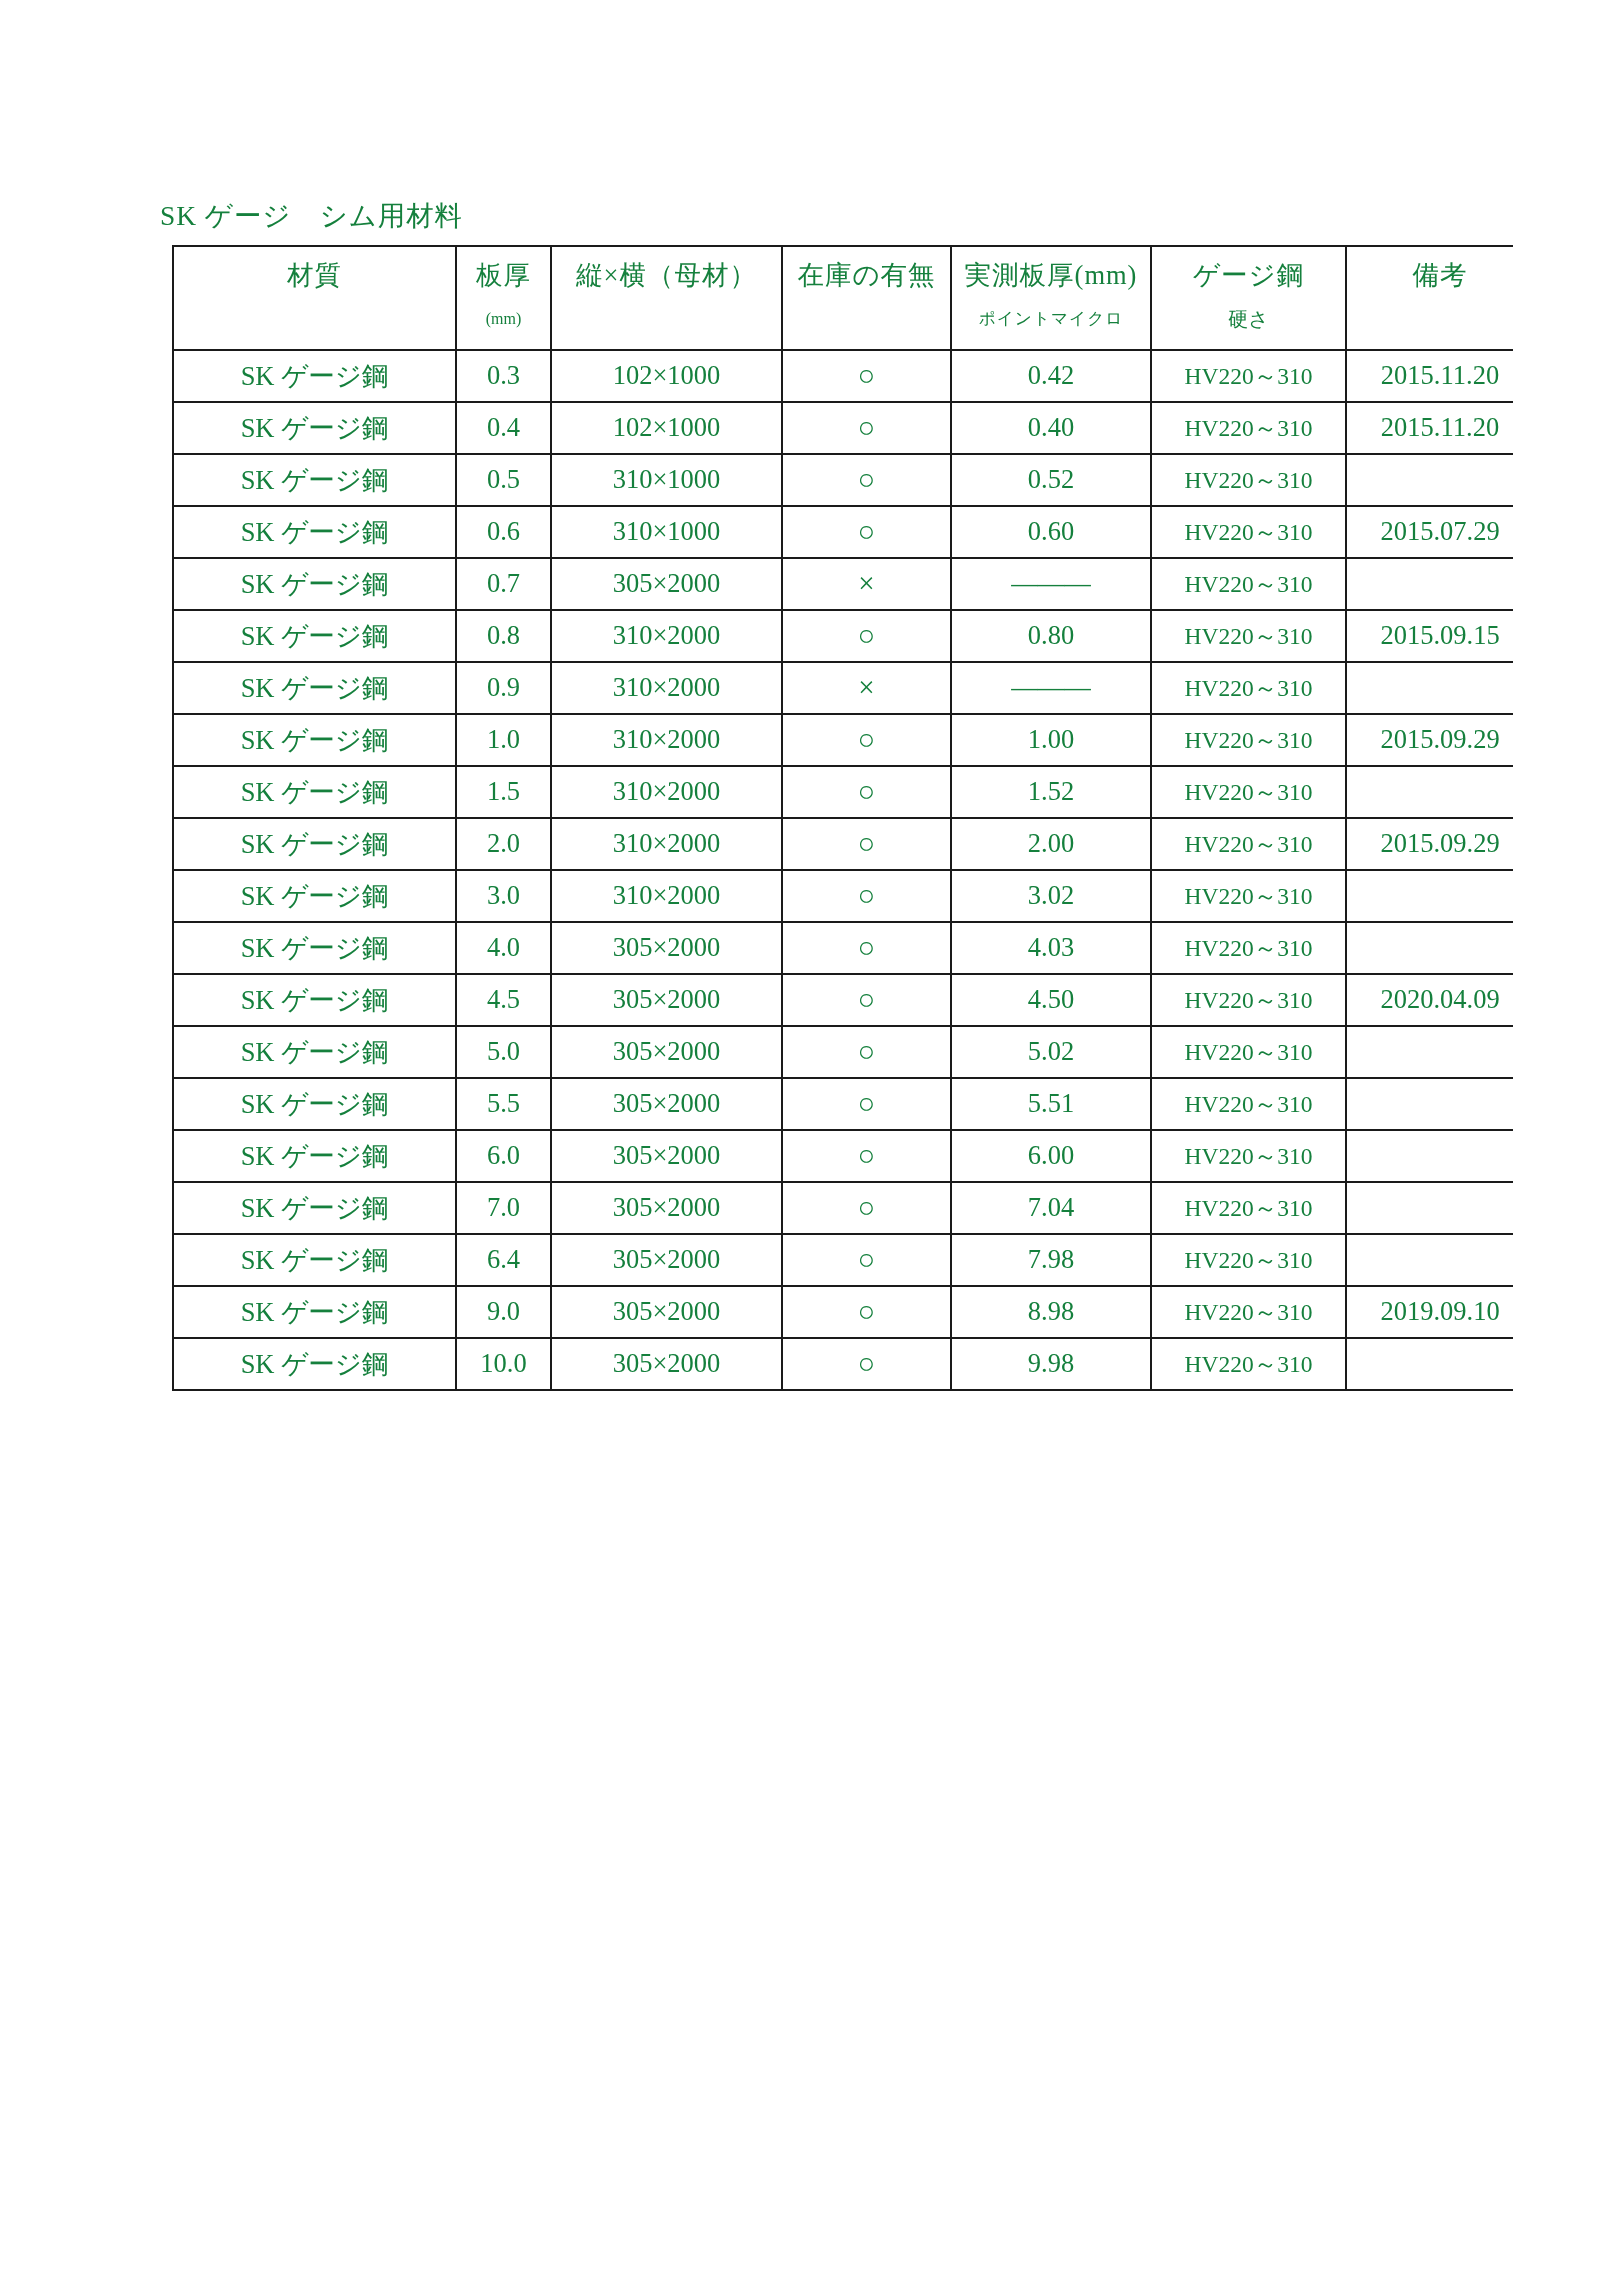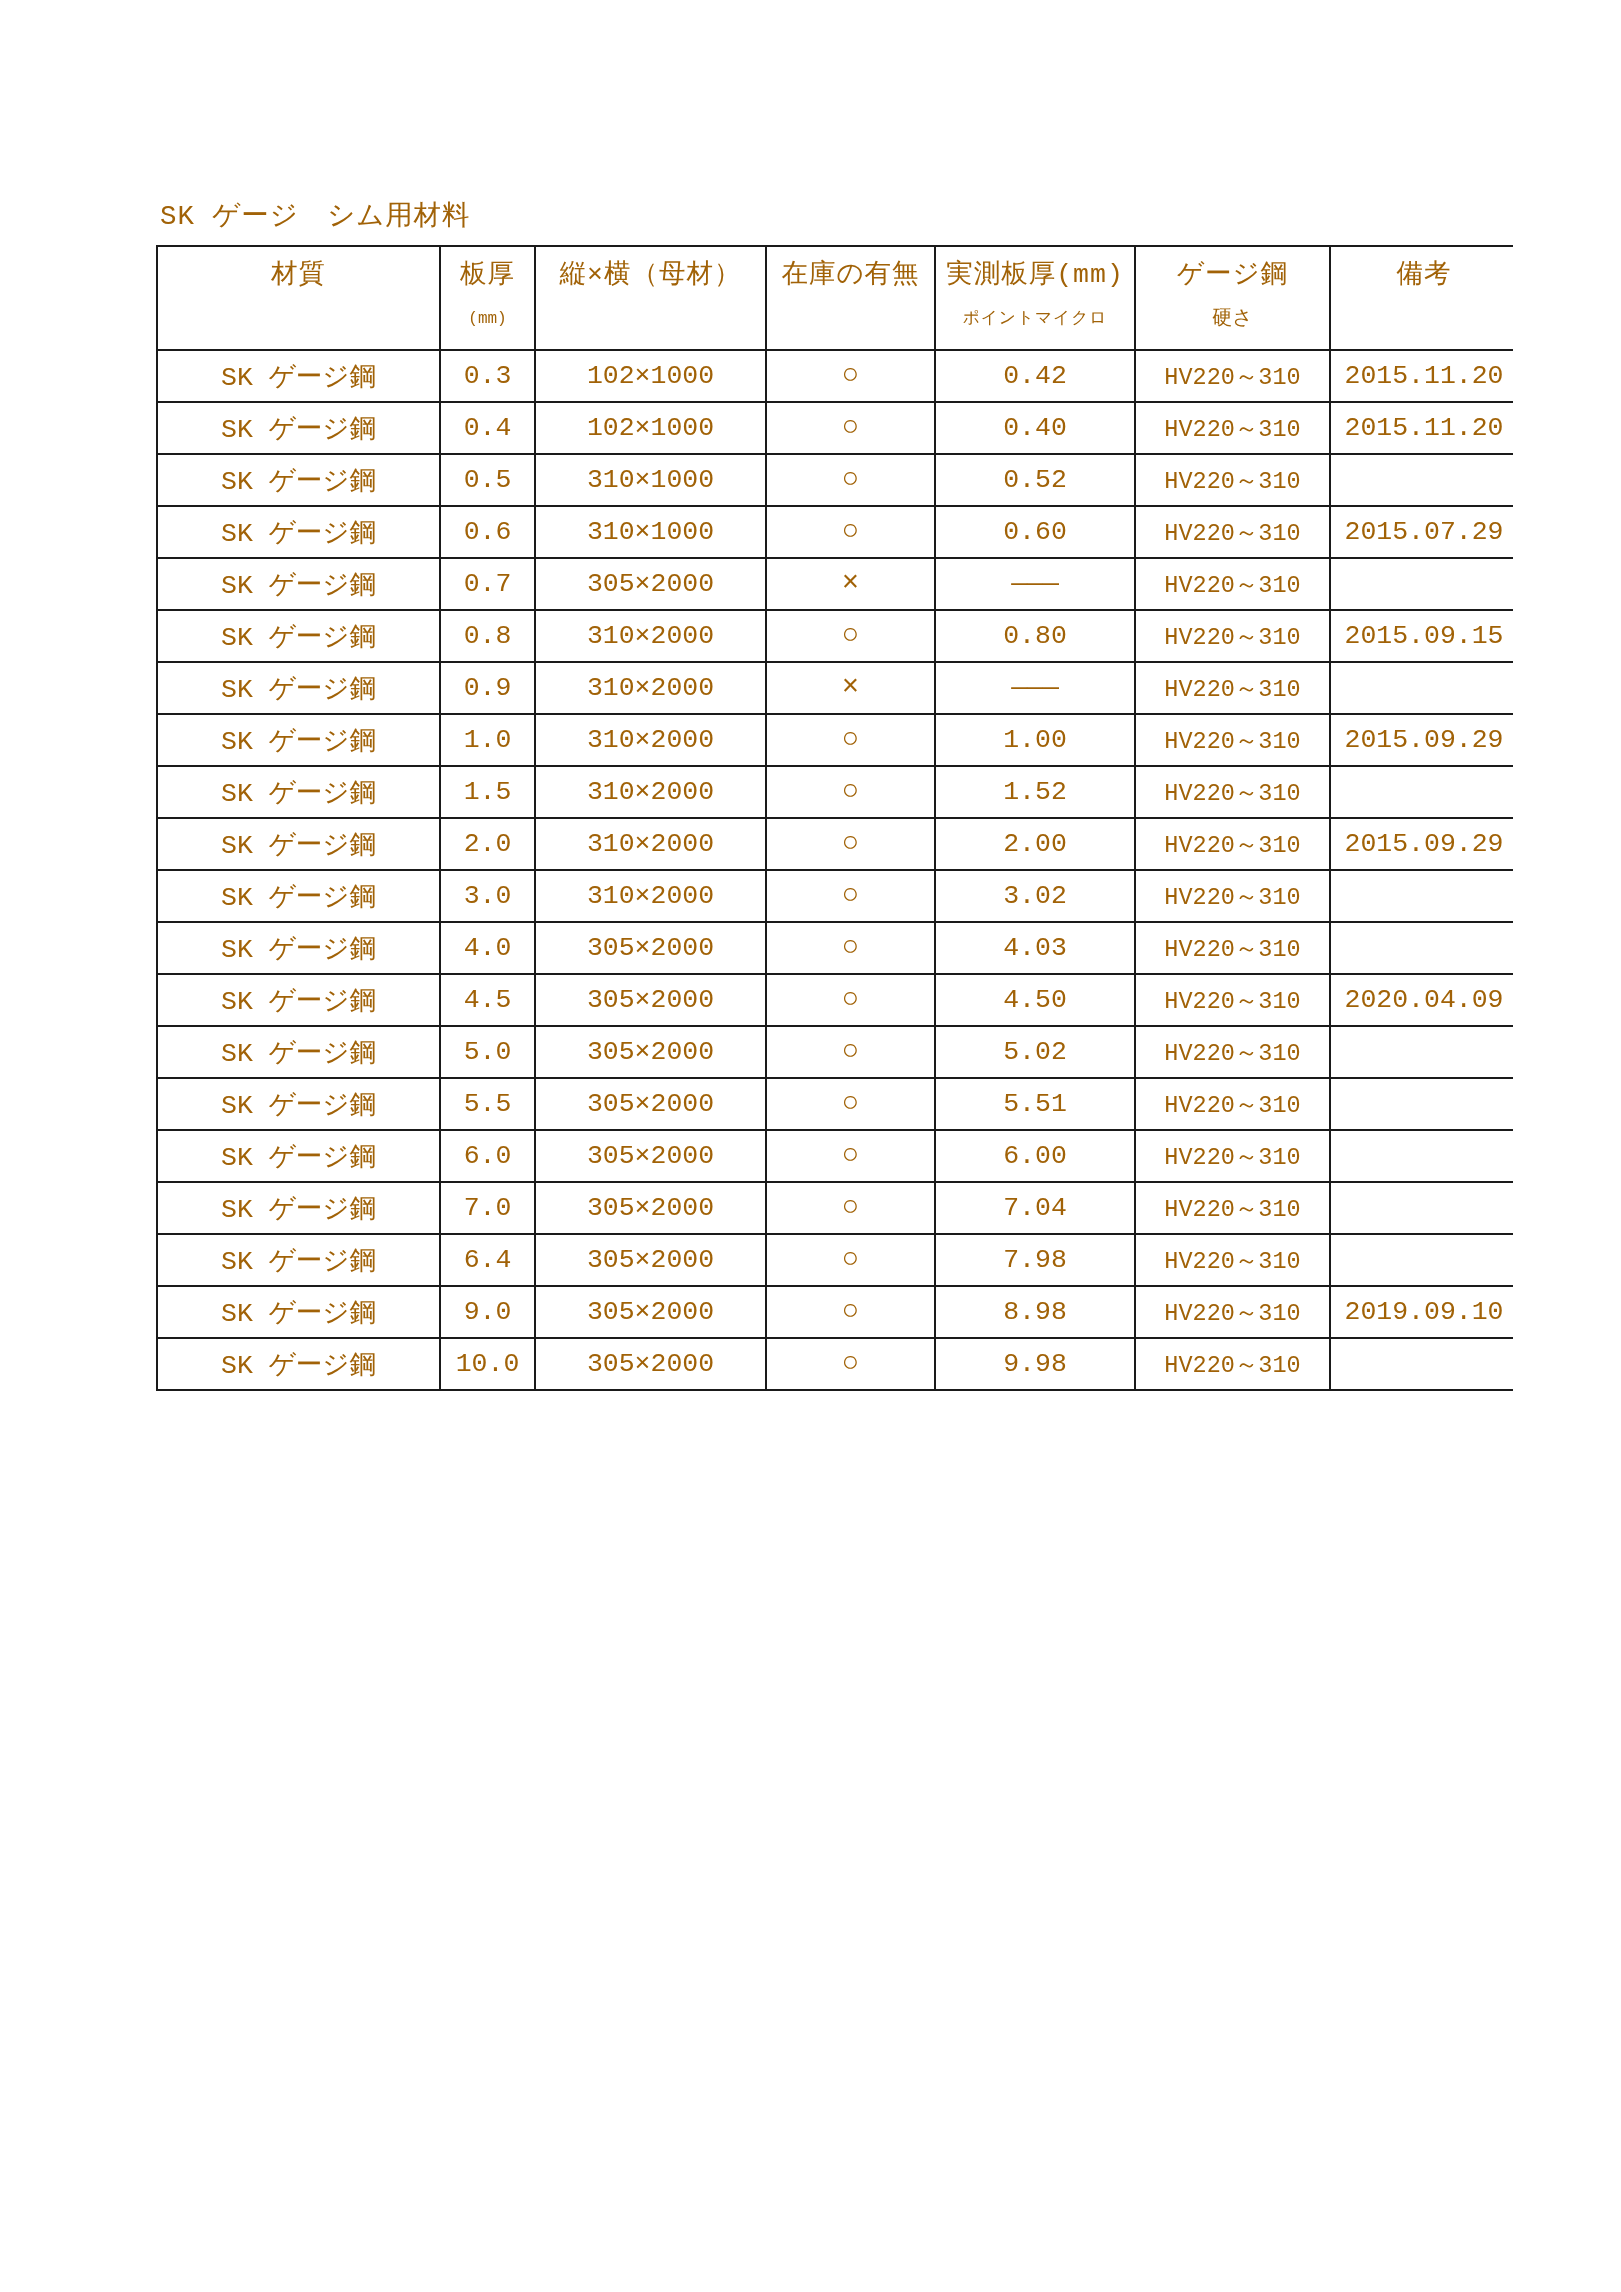--- a/index.html
+++ b/index.html
@@ -5,36 +5,36 @@
   html, body {
     margin: 0;
     padding: 0;
     background: #ffffff;
   }
   .page {
     position: relative;
     width: 1513px;
     height: 2293px;
     background: #ffffff;
-    color: #a16207;
-    font-family: Liberation Mono, monospace;
+    color: #15803d;
+    font-family: Liberation Serif, serif;
     overflow: hidden;
   }
   .doc-title {
     position: absolute;
     left: 160px;
     top: 200px;
     font-size: 27.4px;
     line-height: 33px;
     letter-spacing: 1px;
     white-space: pre;
   }
   table.materials-table {
     position: absolute;
-    left: 156px;
+    left: 172px;
     top: 245px;
     width: 1361px;
     border-collapse: collapse;
     table-layout: fixed;
   }
   table.materials-table, .materials-table th, .materials-table td {
     border: 2px solid #1a1a1a;
   }
   .materials-table th {
     height: 96px;

